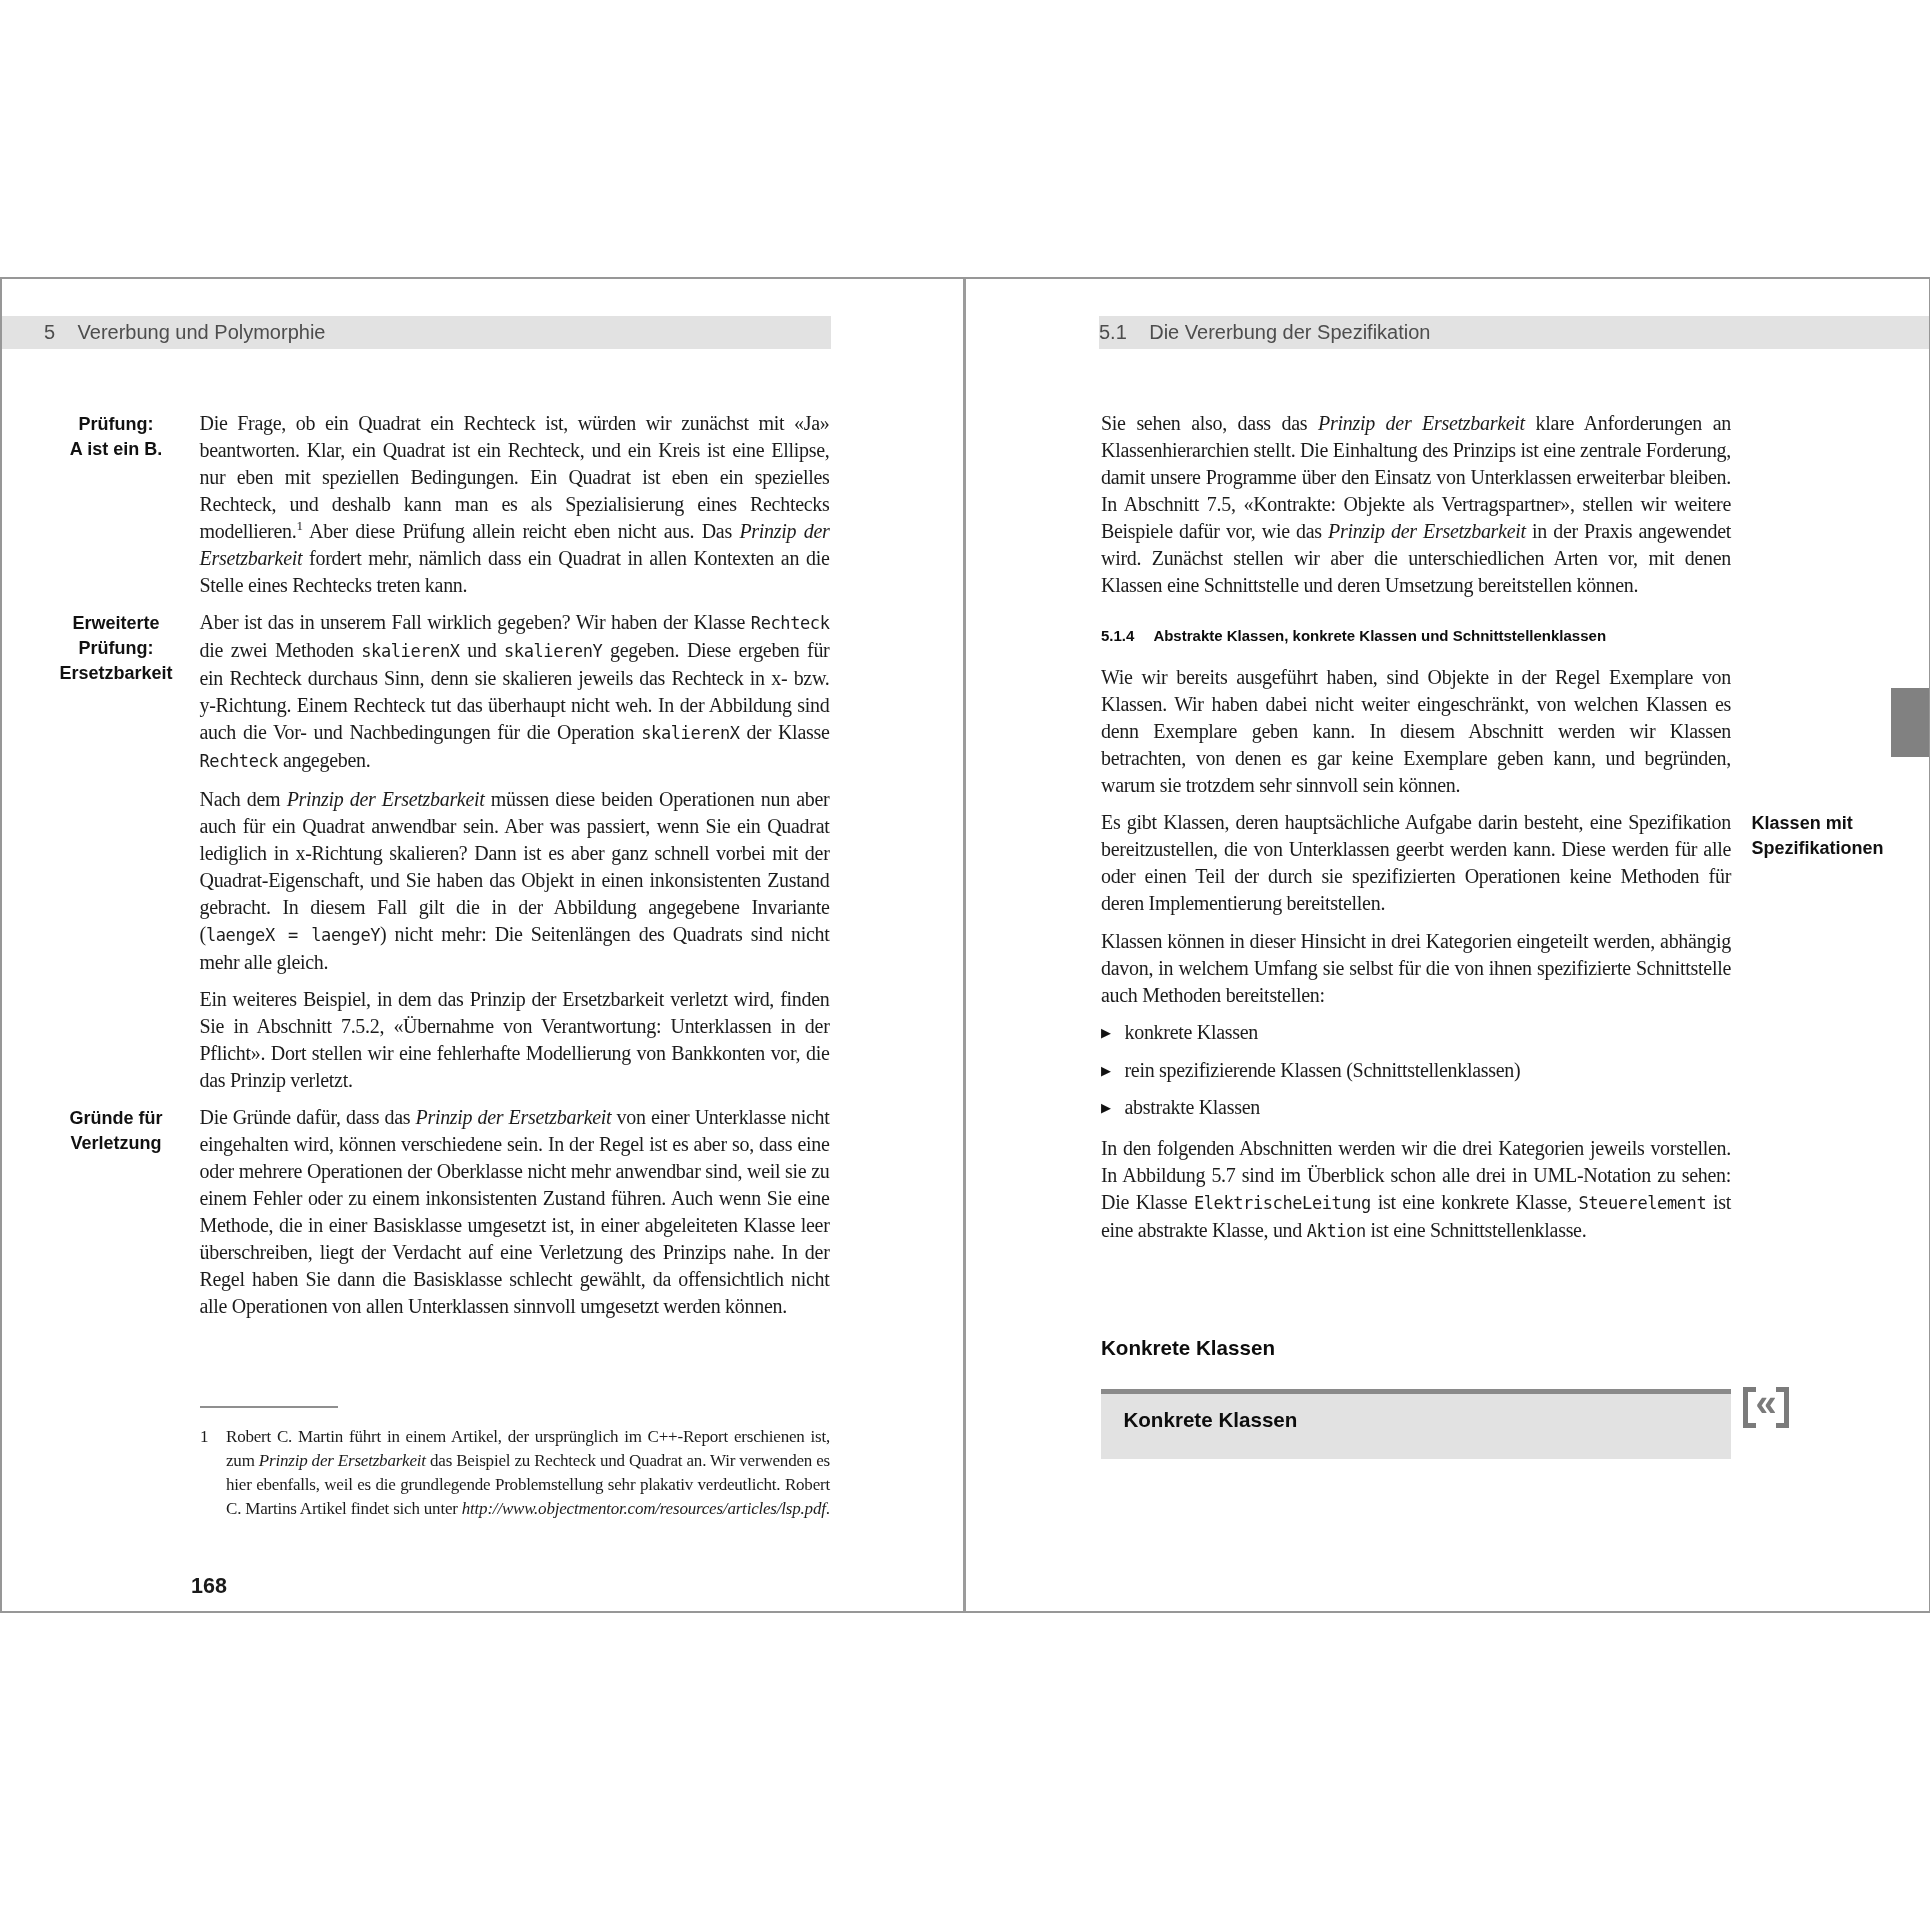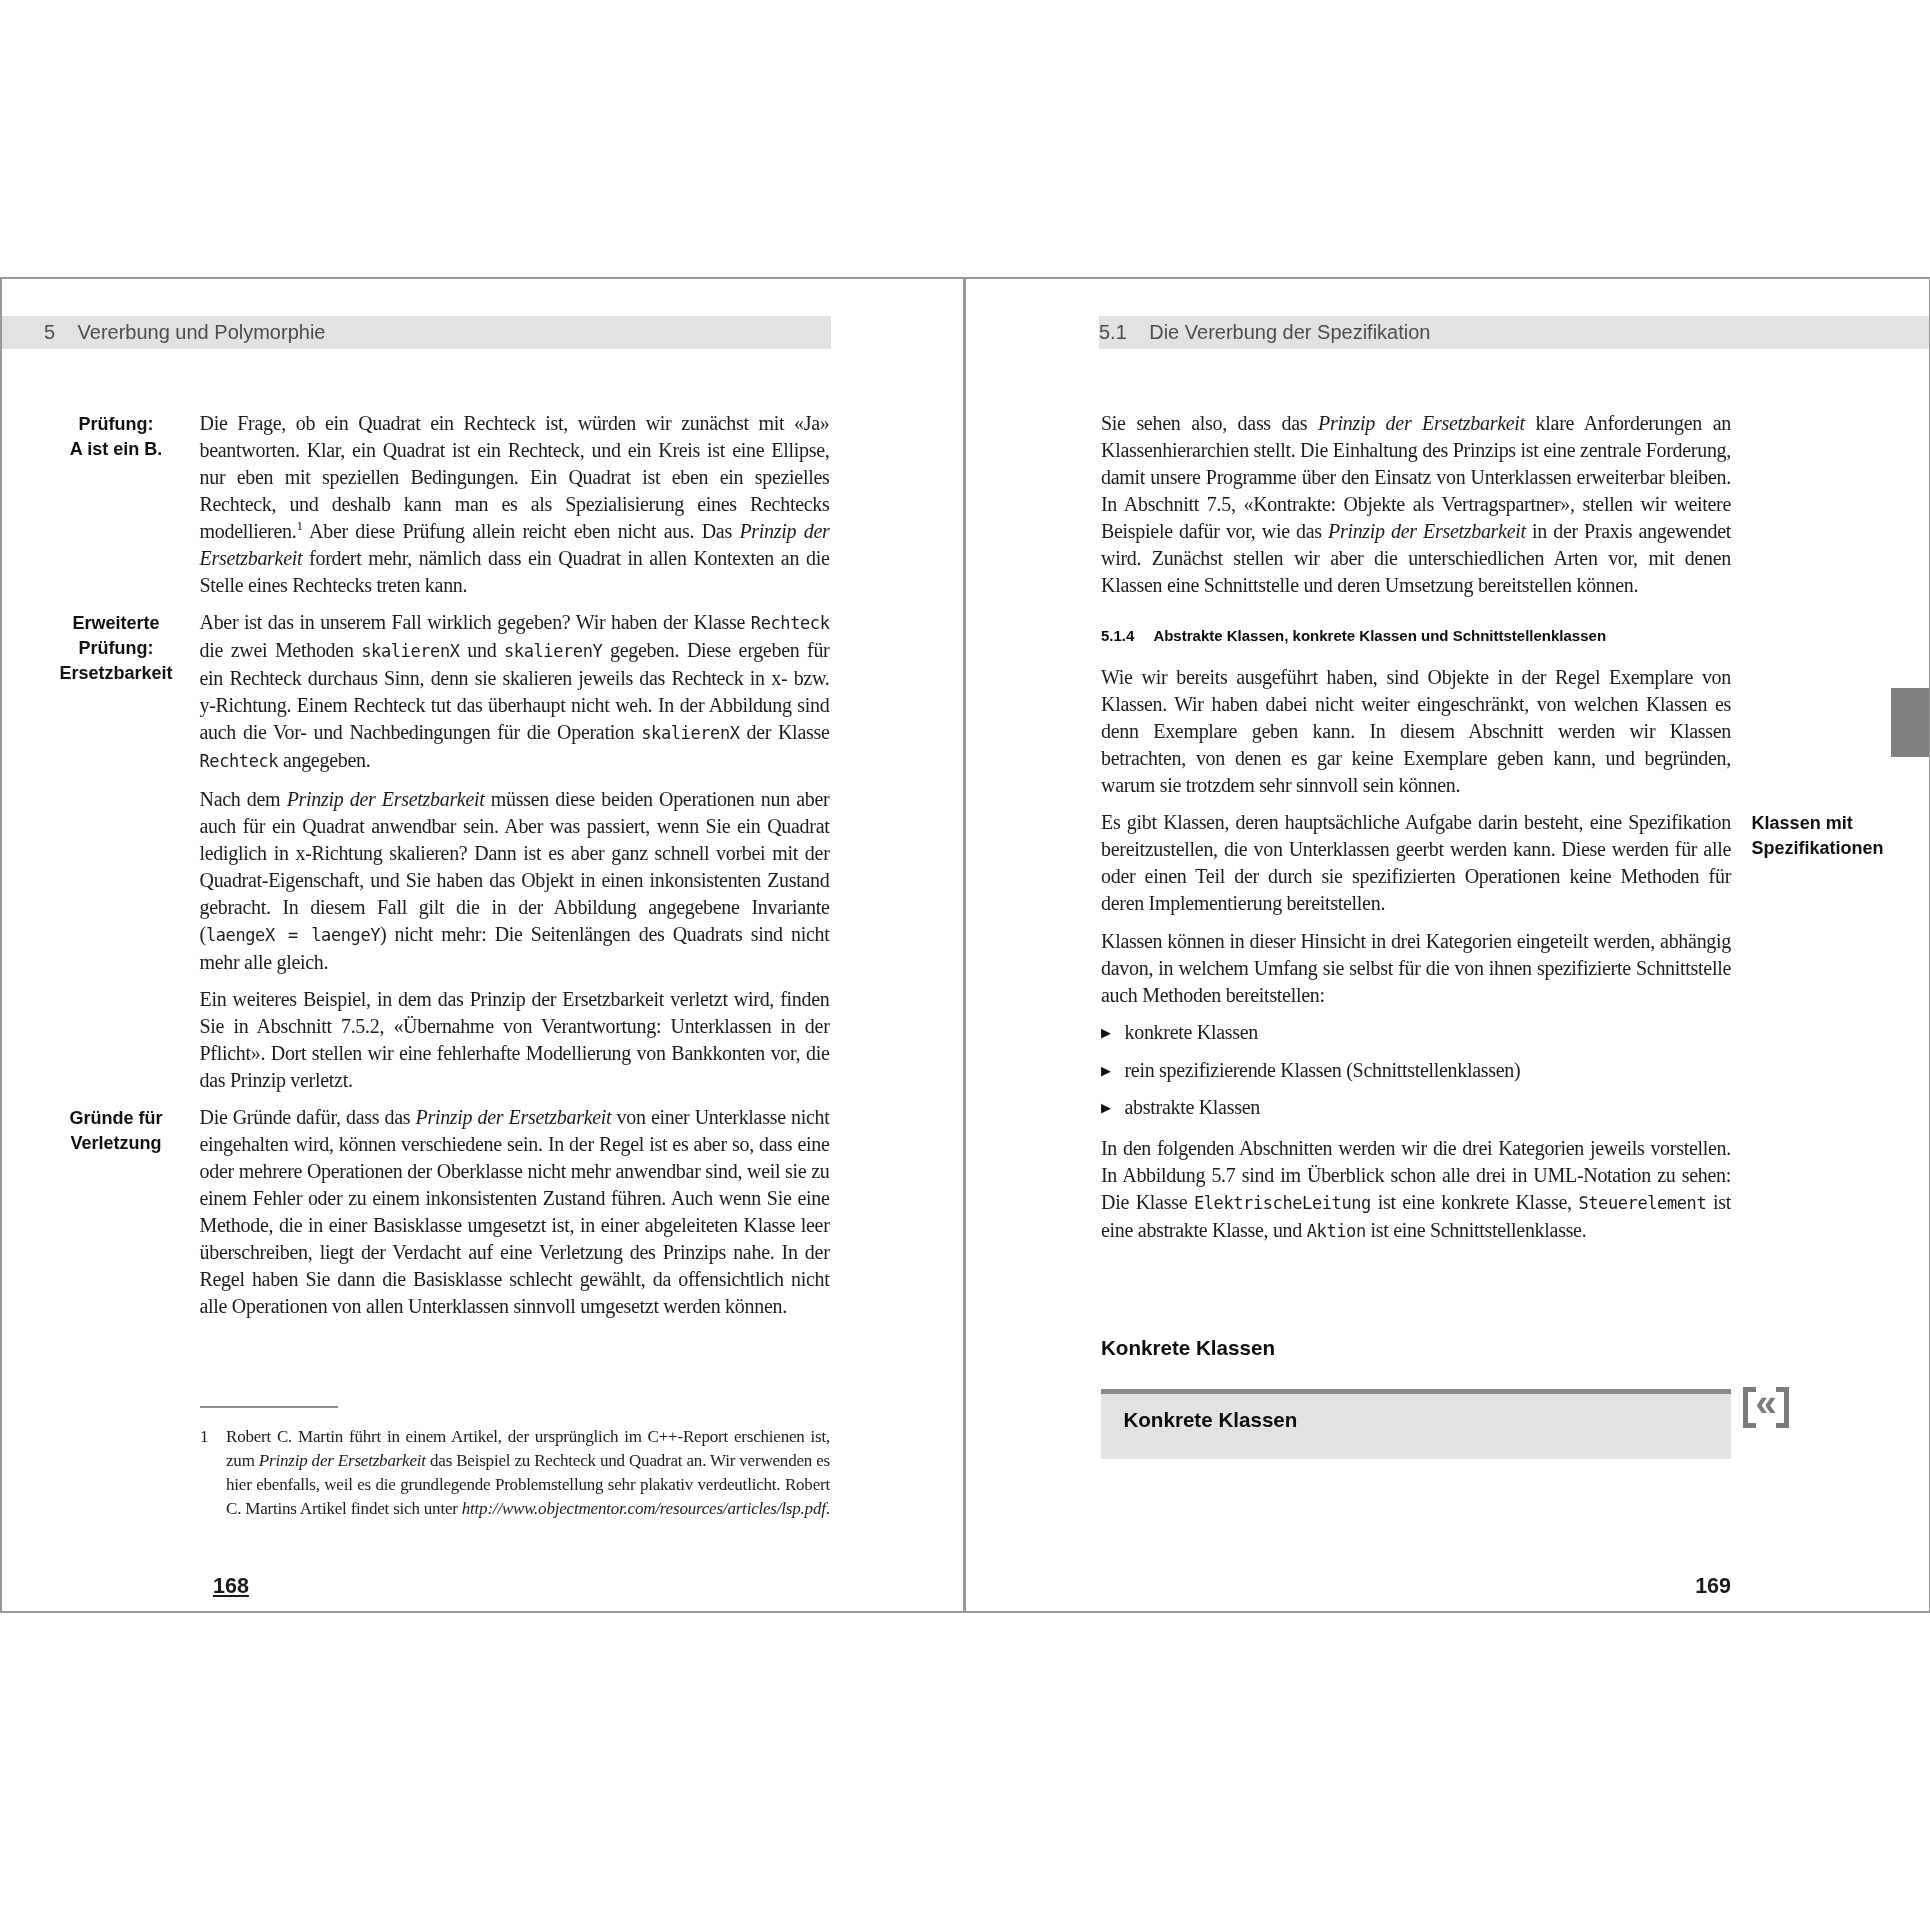--- a/index.html
+++ b/index.html
@@ -79,21 +79,21 @@
   .footnote{position:absolute;left:198px;top:1127px;width:630px;}
   .fn-rule{width:138px;border-top:2.6px solid #8f8f8f;margin-bottom:17px;}
   .fn-text{font-size:17px;line-height:24px;text-align:justify;letter-spacing:-0.2px;
            padding-left:26px;}
   .fn-num{display:inline-block;width:26px;margin-left:-26px;}
 
   
   .pagenum{position:absolute;top:1295px;
            font-family:"Liberation Sans","DejaVu Sans",sans-serif;
            font-weight:bold;font-size:21.5px;color:#1a1a1a;}
-  .pagenum-left{left:211px;text-decoration:underline;}
+  .pagenum-left{left:189px;}
   .pagenum-right{left:1099px;width:630px;text-align:right;}
 
   
   .chapter-tab{position:absolute;right:0;top:409px;width:38px;height:69px;background:#818181;}
 </style>
 </head>
 <body>
 
 <div class="spread">
 
@@ -195,16 +195,15 @@
   <div class="merke-box">
     <div class="box-title">Konkrete Klassen</div>
   </div>
 
   <div class="merke-icon">
     <span class="br br-l"></span>
     <span class="guil">«</span>
     <span class="br br-r"></span>
   </div>
 
-  <div class="pagenum pagenum-right">169</div>
 
 </div>
 
 
 </body></html>

